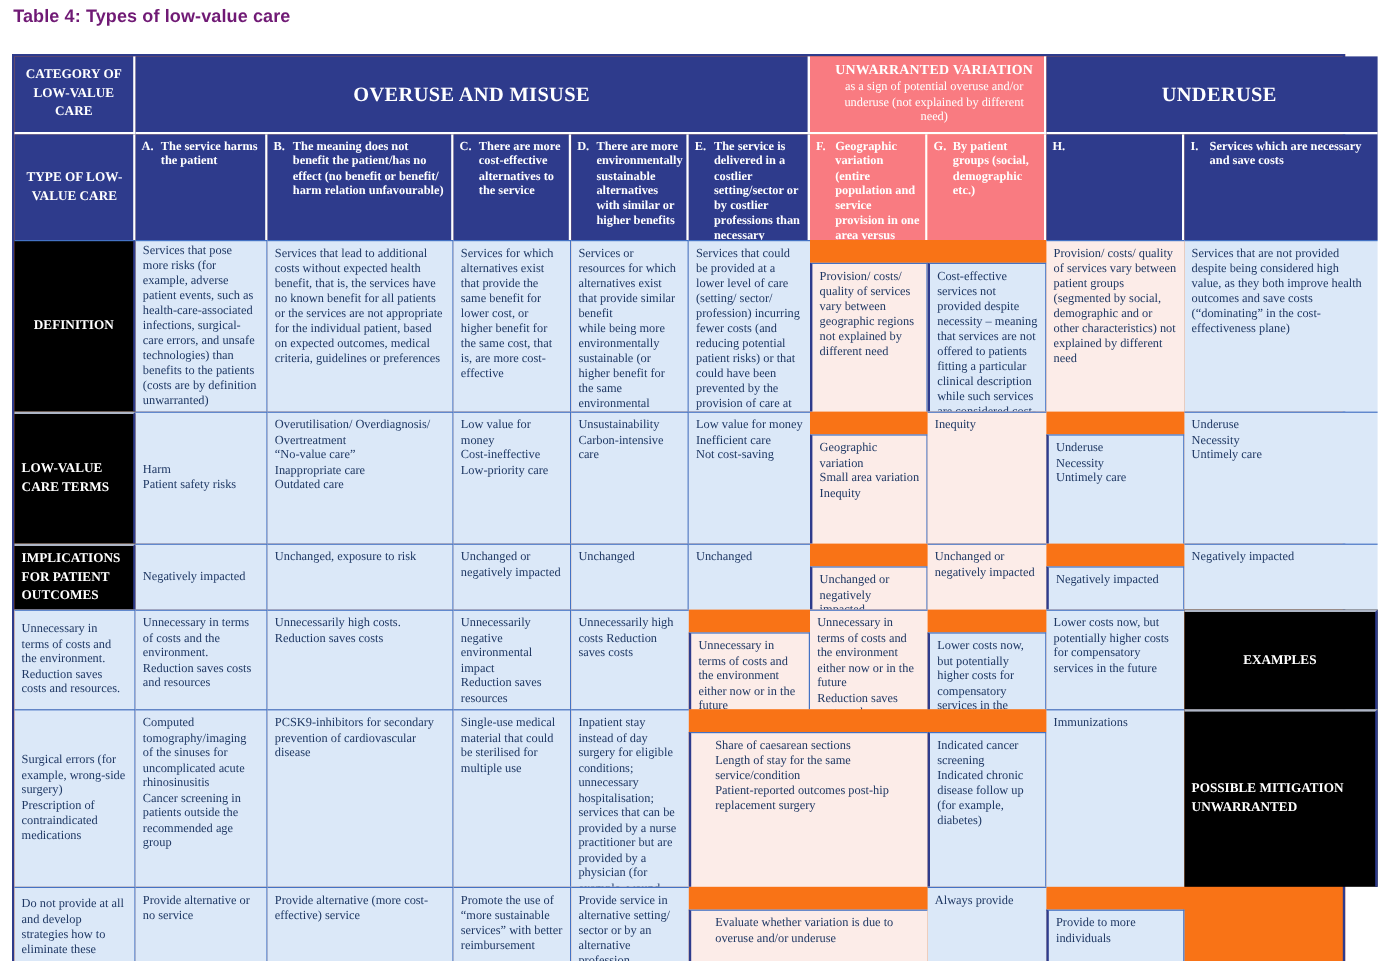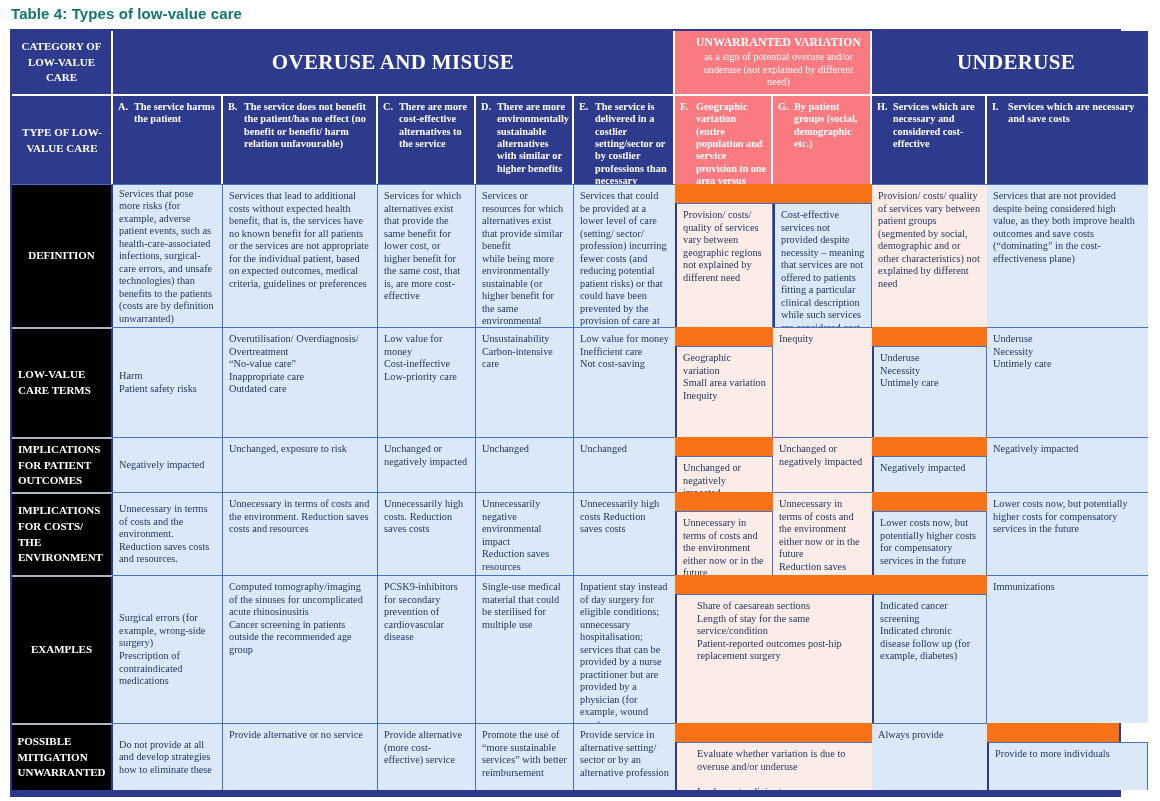--- a/index.html
+++ b/index.html
@@ -3,22 +3,22 @@
 <meta charset="utf-8">
 <style>
   * { box-sizing: border-box; }
   html, body { margin: 0; padding: 0; background: #fff; }
   body {
     width: 1160px; height: 801px; overflow: hidden;
     font-family: "Liberation Sans", "DejaVu Sans", sans-serif;
   }
   .page { padding: 5px 10px; }
   .title {
-    font-size: 15px; font-weight: bold; color: #0f766e;
-    margin: 0 0 7px 1px; letter-spacing: .1px;
+    font-size: 15px; font-weight: bold; color: #701a75;
+    margin: 0 0 23px 1px; letter-spacing: .1px;
   }
   .lvtable {
     display: grid;
     grid-template-columns: 101px 110px 155px 98px 98px 101px 98px 99px 115px 161px;
     grid-template-rows: 65px 88px 143px 110px 55px 83px 148px 67px;
     width: 1111px;
     border: 2px solid #2E3B8C;
     border-bottom-width: 7px;
     background: #f97316;
     font-family: Liberation Serif, serif;
@@ -27,21 +27,21 @@
 
   
   .h1cell {
     background: #2E3B8C; color: #fff;
     display: flex; flex-direction: column; align-items: center; justify-content: center;
     text-align: center; padding: 4px 8px;
     border-right: 2px solid #fff; border-bottom: 2px solid #fff;
   }
   .h1cell.lastcol { border-right: none; }
   .corner1 { font-size: 11px; font-weight: bold; line-height: 1.45; }
-  .gtitle  { font-size: 21px; font-weight: bold; letter-spacing: .3px; }
+  .gtitle  { font-size: 17px; font-weight: bold; letter-spacing: .3px; }
   .unw { background: #F97B81; }
   .unw .gtitle { font-size: 11.6px; letter-spacing: .2px; }
   .unw .gsub { font-size: 10.3px; line-height: 1.22; margin-top: 2px; text-align: center; }
 
   .h2cell {
     background: #2E3B8C; color: #fff;
     padding: 5px 4px 4px 5px;
     font-size: 10.3px; font-weight: bold; line-height: 1.2;
     border-right: 2px solid #fff;
   }
@@ -106,21 +106,21 @@
     <div class="h2cell corner2">TYPE OF LOW-VALUE CARE</div>
     <div class="h2cell">
         <div class="hflex">
           <span class="letter">A.</span>
           <span>The service harms the patient</span>
         </div>
       </div>
     <div class="h2cell">
         <div class="hflex">
           <span class="letter">B.</span>
-          <span>The service does not benefit the patient/has no effect (no benefit or benefit/ harm relation unfavourable)</span>
+          <span>The meaning does not benefit the patient/has no effect (no benefit or benefit/ harm relation unfavourable)</span>
         </div>
       </div>
     <div class="h2cell">
         <div class="hflex">
           <span class="letter">C.</span>
           <span>There are more cost-effective alternatives to the service</span>
         </div>
       </div>
     <div class="h2cell">
         <div class="hflex">
@@ -142,21 +142,20 @@
       </div>
     <div class="h2cell pink">
         <div class="hflex">
           <span class="letter">G.</span>
           <span>By patient groups (social, demographic etc.)</span>
         </div>
       </div>
     <div class="h2cell">
         <div class="hflex">
           <span class="letter">H.</span>
-          <span>Services which are necessary and considered cost-effective</span>
         </div>
       </div>
     <div class="h2cell lastcol">
         <div class="hflex">
           <span class="letter">I.</span>
           <span>Services which are necessary and save costs</span>
         </div>
       </div>
 
     <div class="rowhdr first">DEFINITION</div>
@@ -201,21 +200,20 @@
     <div class="cell colA">Negatively impacted</div>
     <div class="cell">Unchanged, exposure to risk</div>
     <div class="cell">Unchanged or negatively impacted</div>
     <div class="cell">Unchanged</div>
     <div class="cell gend">Unchanged</div>
     <div class="cell pinklight gstart">Unchanged or negatively impacted</div>
     <div class="cell pinklight gend">Unchanged or negatively impacted</div>
     <div class="cell gstart">Negatively impacted</div>
     <div class="cell lastcol">Negatively impacted</div>
 
-    <div class="rowhdr">IMPLICATIONS FOR COSTS/ THE ENVIRONMENT</div>
     <div class="cell colA">Unnecessary in terms of costs and the environment.
 Reduction saves costs and resources.</div>
     <div class="cell">Unnecessary in terms of costs and the environment. Reduction saves costs and resources</div>
     <div class="cell">Unnecessarily high costs. Reduction saves costs</div>
     <div class="cell">Unnecessarily negative environmental impact
 Reduction saves resources</div>
     <div class="cell gend">Unnecessarily high costs Reduction saves costs</div>
     <div class="cell pinklight gstart">Unnecessary in terms of costs and the environment either now or in the future
 Reduction saves costs and resources</div>
     <div class="cell pinklight gend">Unnecessary in terms of costs and the environment either now or in the future

